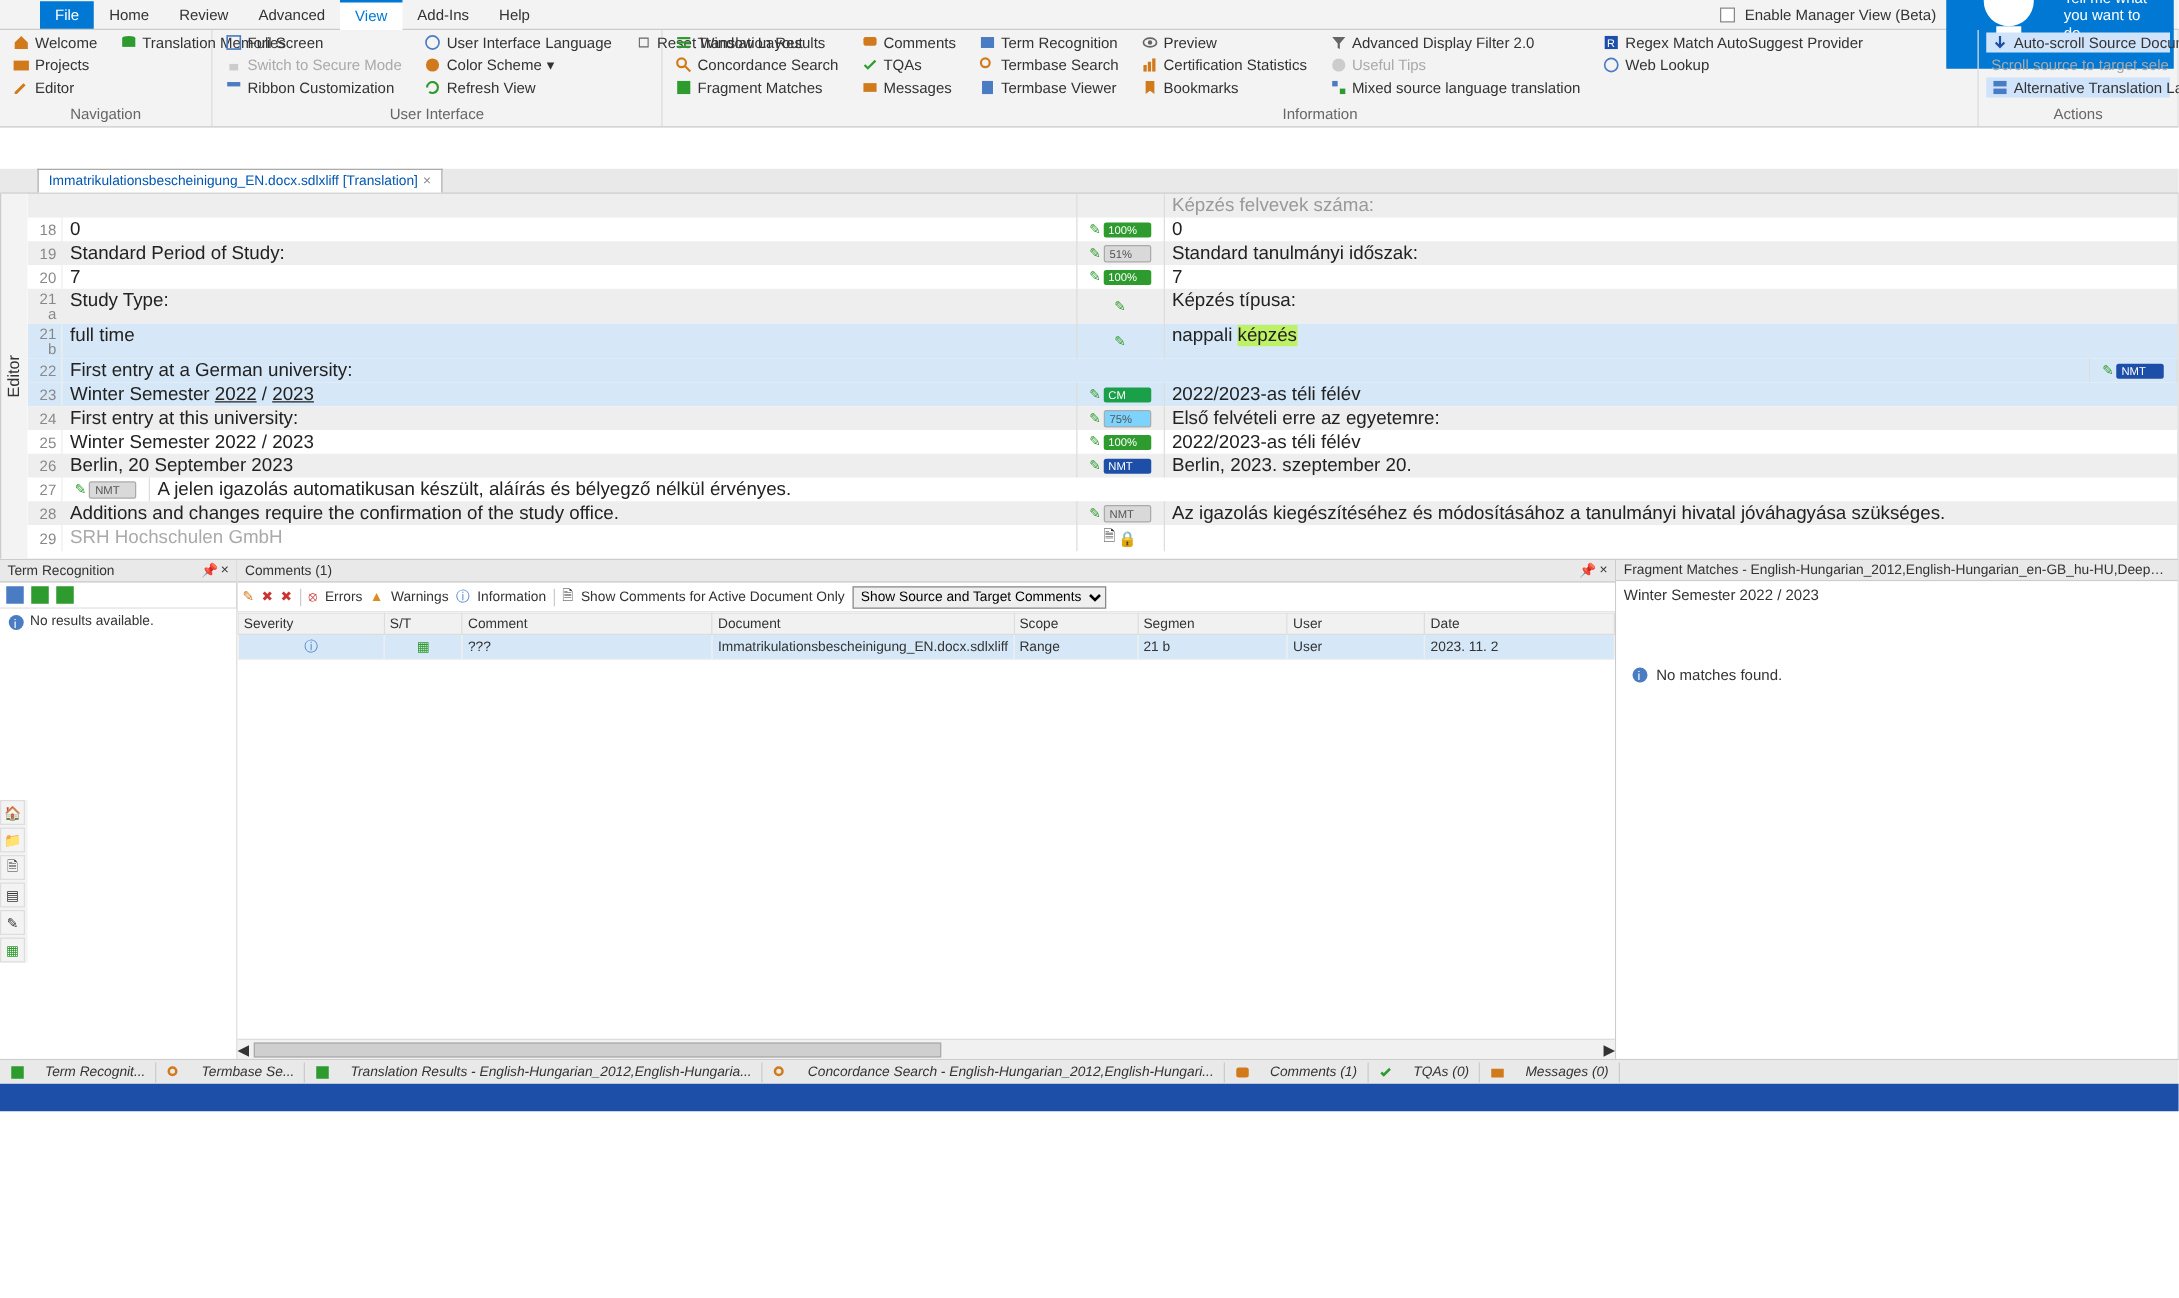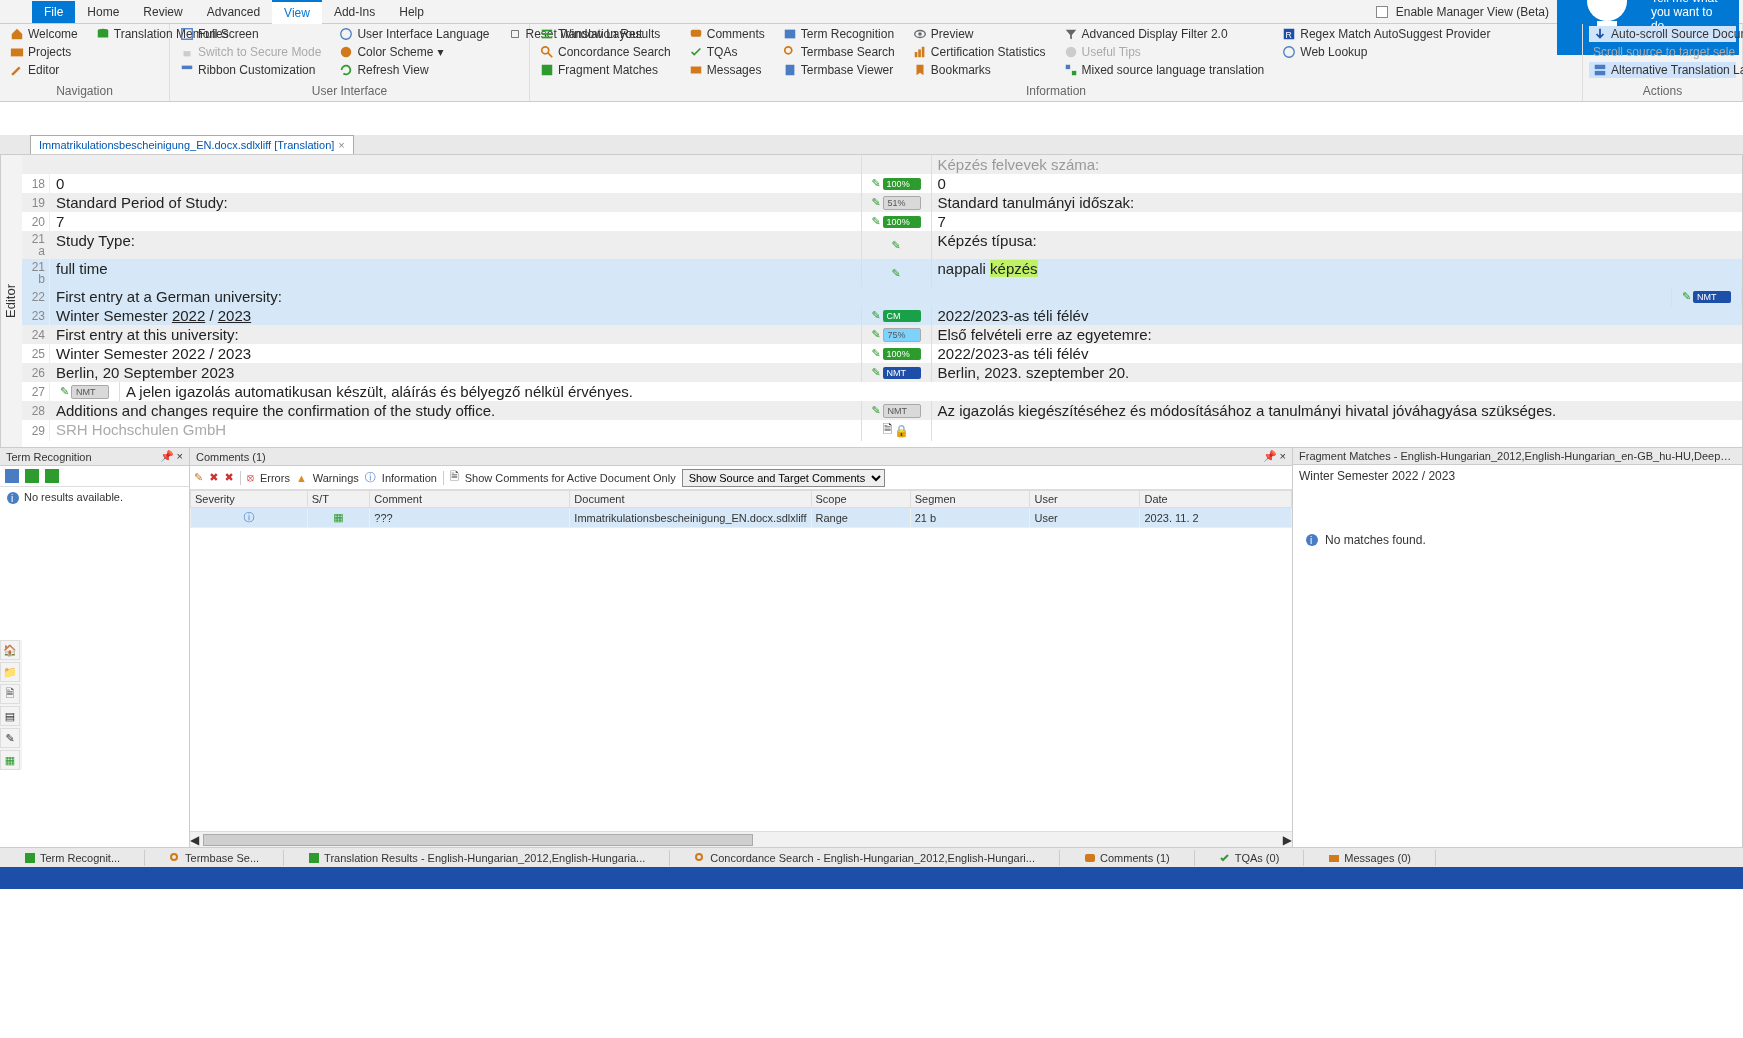--- a/index.html
+++ b/index.html
@@ -78,21 +78,21 @@
 .frag-panel { width: 450px; }
 .frag-body { padding: 4px 6px; font-size: 12px; }
 .frag-nomatch { display:flex; align-items:center; gap:6px; margin-top: 50px; padding-left: 6px; }
 
 
 .left-rail { position: absolute; left: 0; top: 420px; width: 22px; display: flex; flex-direction: column; gap: 2px; background: #f3f3f3; }
 .left-rail .rb { width: 20px; height: 20px; border: 1px solid #ddd; display: flex; align-items: center; justify-content: center; font-size: 11px; cursor: pointer; }
 
 
 .status-tabs { display: flex; background: #e9e9e9; border-top: 1px solid #ccc; height: 20px; align-items: center; font-size: 11px; }
-.status-tabs .st { padding: 2px 24px; border-right: 1px solid #ccc; display: flex; align-items: center; gap: 4px; cursor: pointer; }
+.status-tabs .st { padding: 2px 8px; border-right: 1px solid #ccc; display: flex; align-items: center; gap: 16px; cursor: pointer; font-style: italic; }
 
 
 .bottom-bar { height: 22px; background: #1e4fa8; }
 
 .lockicon{color:#e08b1e;}
 svg.ico{display:inline-block;vertical-align:middle}
 .chk{width:12px;height:12px;border:1px solid #888;display:inline-block;vertical-align:middle;background:#fff;}
 </style>
 </head>
 <body>

